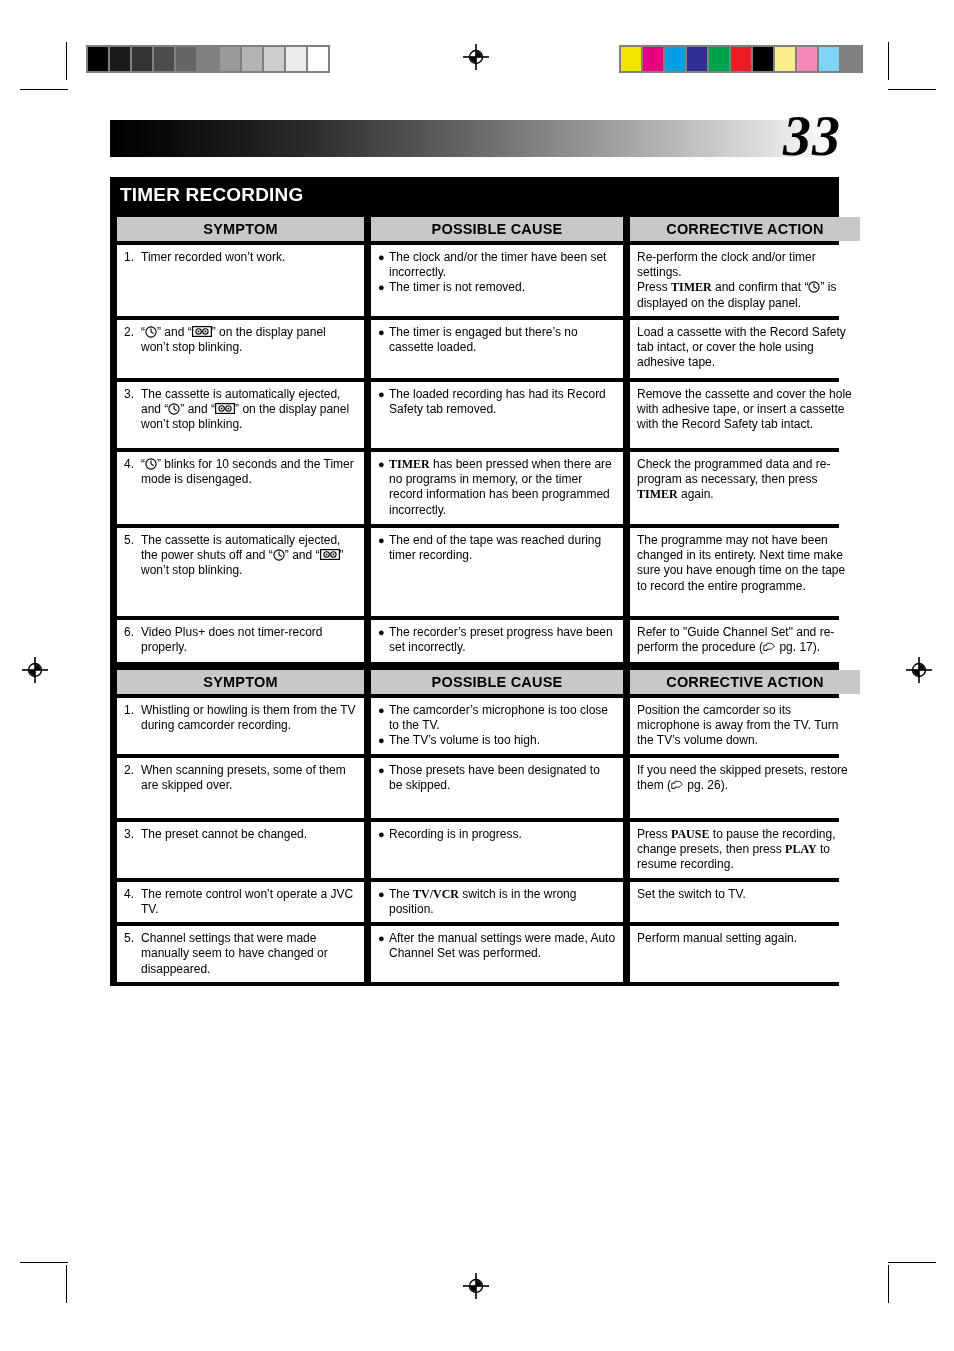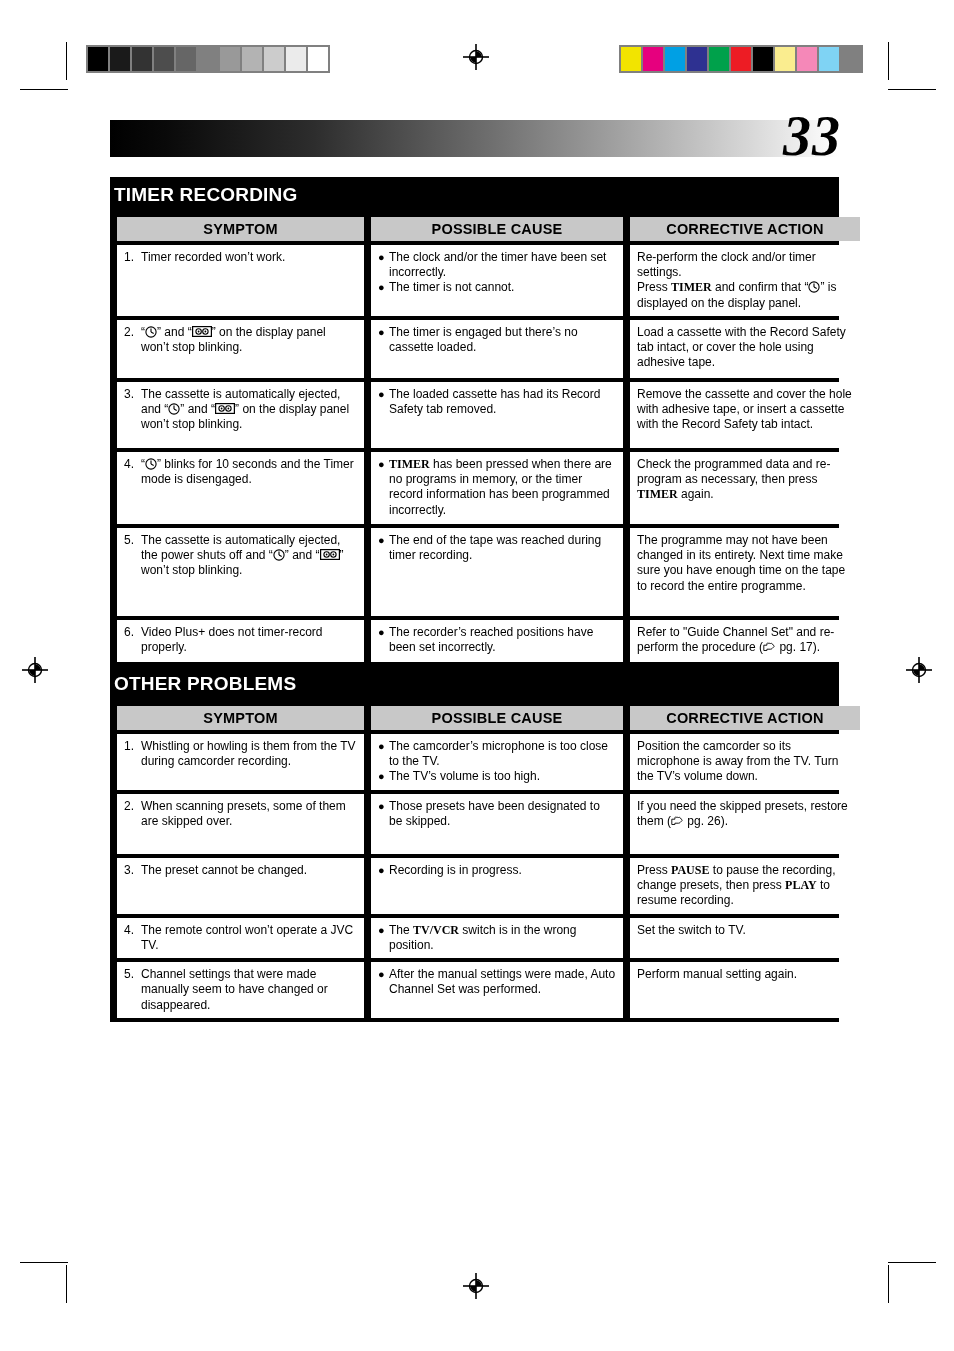--- a/index.html
+++ b/index.html
@@ -37,21 +37,21 @@
   }
 
   
   .tableblock {
     position:absolute; left:110px; top:177px; width:729px;
     background:#000; padding:0;
   }
 
   .sectiontitle {
     color:#fff; font-weight:700; font-size:19px;
-    letter-spacing:0.2px; padding:7px 0 7px 4px;
+    letter-spacing:0.2px; padding:7px 0 7px 10px;
     font-family:"Liberation Sans", sans-serif;
   }
 
   table.tt { width:100%; border-collapse:separate; border-spacing:7px 4px; table-layout:fixed; }
   table.tt col.c1 { width:247px; }
   table.tt col.c2 { width:252px; }
   table.tt col.c3 { width:230px; }
 
   th.hd {
     background:#c8c8c8; color:#000; text-align:center;
@@ -193,21 +193,21 @@
                 <span class="t">Timer recorded won’t work.</span>
               </div>
             </td>
             <td class="cell">
               <div class="bul">
                 <span class="b">●</span>
                 <span class="t">The clock and/or the timer have been set incorrectly.</span>
               </div>
               <div class="bul">
                 <span class="b">●</span>
-                <span class="t">The timer is not cannot.</span>
+                <span class="t">The timer is not removed.</span>
               </div>
             </td>
             <td class="cell"><span>Re-perform the clock and/or timer settings.<br>Press <b>TIMER</b> and confirm that “<span class="ic-clock"><svg width="12" height="12" viewBox="0 0 12 12">
                     <circle cx="6" cy="6" r="5.1" fill="none" stroke="#000" stroke-width="1.1"></circle>
                     <line x1="6" y1="6" x2="6" y2="2.6" stroke="#000" stroke-width="1.1"></line>
                     <line x1="6" y1="6" x2="8.7" y2="7.4" stroke="#000" stroke-width="1.1"></line>
                   </svg></span>” is displayed on the display panel.</span></td>
           </tr>
           <tr>
             <td class="cell" style="height: 58px;">
@@ -247,21 +247,21 @@
                       <circle cx="6.6" cy="5.5" r="2.7" fill="none" stroke="#000" stroke-width="1.1"></circle>
                       <circle cx="13.4" cy="5.5" r="2.7" fill="none" stroke="#000" stroke-width="1.1"></circle>
                       <circle cx="6.6" cy="5.5" r="0.9" fill="#000"></circle>
                       <circle cx="13.4" cy="5.5" r="0.9" fill="#000"></circle>
                     </svg></span>” on the display panel won’t stop blinking.</span>
               </div>
             </td>
             <td class="cell">
               <div class="bul">
                 <span class="b">●</span>
-                <span class="t">The loaded cassette has had its Record Safety tab removed.</span>
+                <span class="t">The loaded recording has had its Record Safety tab removed.</span>
               </div>
             </td>
             <td class="cell"><span>Remove the cassette and cover the hole with adhesive tape, or insert a cassette with the Record Safety tab intact.</span></td>
           </tr>
           <tr>
             <td class="cell" style="height: 72px;">
               <div class="ind">
                 <span class="n">4.</span>
                 <span class="t">“<span class="ic-clock"><svg width="12" height="12" viewBox="0 0 12 12">
                       <circle cx="6" cy="6" r="5.1" fill="none" stroke="#000" stroke-width="1.1"></circle>
@@ -306,30 +306,29 @@
           <tr>
             <td class="cell" style="height: 42px;">
               <div class="ind">
                 <span class="n">6.</span>
                 <span class="t">Video Plus+ does not timer-record properly.</span>
               </div>
             </td>
             <td class="cell">
               <div class="bul">
                 <span class="b">●</span>
-                <span class="t">The recorder’s reached positions have been set incorrectly.</span>
+                <span class="t">The recorder’s preset progress have been set incorrectly.</span>
               </div>
             </td>
             <td class="cell"><span>Refer to "Guide Channel Set" and re-perform the procedure (<span class="ic-hand"><svg width="13" height="10" viewBox="0 0 13 10">
                     <path d="M0.8 3.2 h3.1 v-1.3 c0 -0.7 0.7 -1.1 1.3 -0.8 l0.8 0.5 c0.4 -0.5 1.1 -0.5 1.5 -0.1 c0.4 -0.4 1.0 -0.3 1.3 0.1 l2.2 2.1 c0.3 0.3 0.3 0.6 0 0.9 l-2.0 2.0 c-0.4 0.4 -0.9 0.6 -1.5 0.6 h-3.6 v1.3 h-3.1 z" fill="none" stroke="#000" stroke-width="0.9" stroke-linejoin="round"></path>
                   </svg></span> pg. 17).</span></td>
           </tr>
         </tbody>
       </table>
-      <div class="sectiontitle">OTHER PROBLEMS</div>
       <table class="tt">
         <colgroup>
           <col class="c1">
           <col class="c2">
           <col class="c3">
         </colgroup>
         <thead>
           <tr>
             <th class="hd">SYMPTOM</th>
             <th class="hd">POSSIBLE CAUSE</th>

